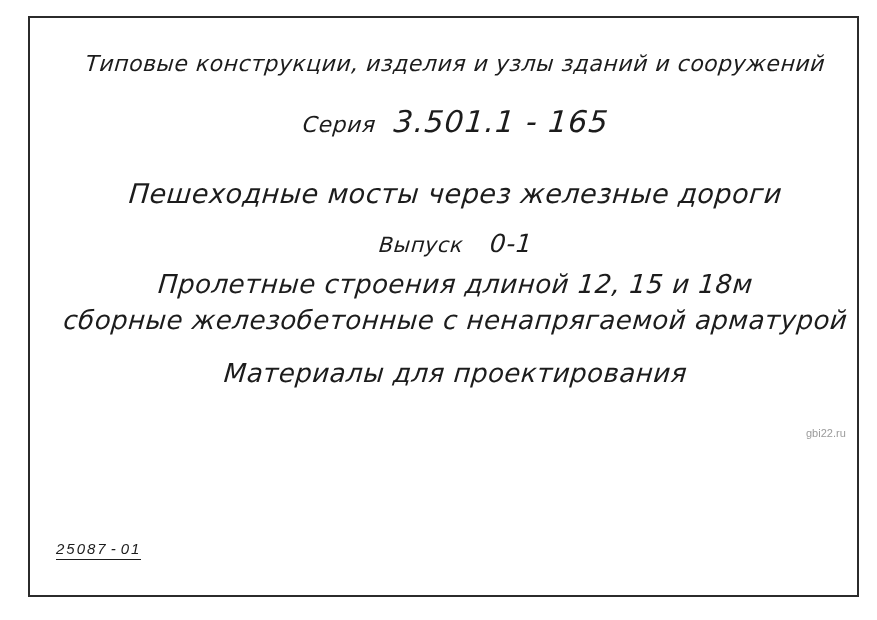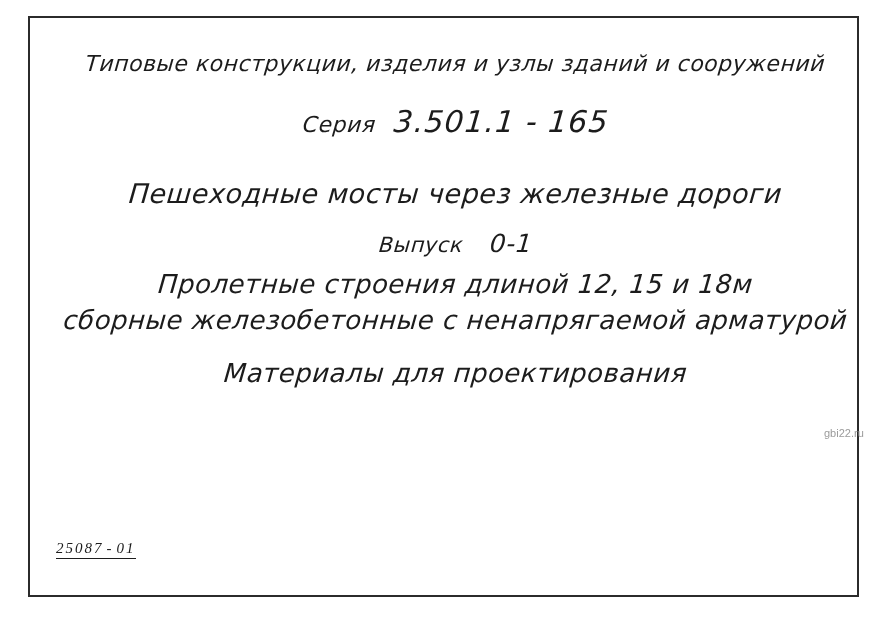--- a/index.html
+++ b/index.html
@@ -48,38 +48,38 @@
   .issue-label     { font-size: 21px; }
   .issue-number    { font-size: 25px; }
   .subtitle-1      { top: 271px; font-size: 26px; }
   .subtitle-2      { top: 307px; font-size: 26px; }
   .materials-line  { top: 360px; font-size: 26px; }
   .doc-code {
     position: absolute;
     left: 56px;
     top: 540px;
     z-index: 2;
-    font-family: Liberation Serif, serif;
+    font-family: Liberation Sans, sans-serif;
     font-style: italic;
     font-size: 15px;
     letter-spacing: 2px;
     white-space: nowrap;
     text-align: right;
   }
   .doc-code .seg {
     border-bottom: 1.5px solid #1c1c1c;
     padding-bottom: 2px;
   }
   .doc-code .sep {
     padding: 0 3px 2px 3px;
     border-bottom: 1.5px solid #1c1c1c;
   }
   .watermark {
     position: absolute;
-    left: 824px;
+    left: 806px;
     top: 427px;
     z-index: 3;
     font-family: "Liberation Sans", sans-serif;
     font-size: 11px;
     color: #9b9b9b;
     background: transparent;
     white-space: nowrap;
   }
 </style>
 </head>

